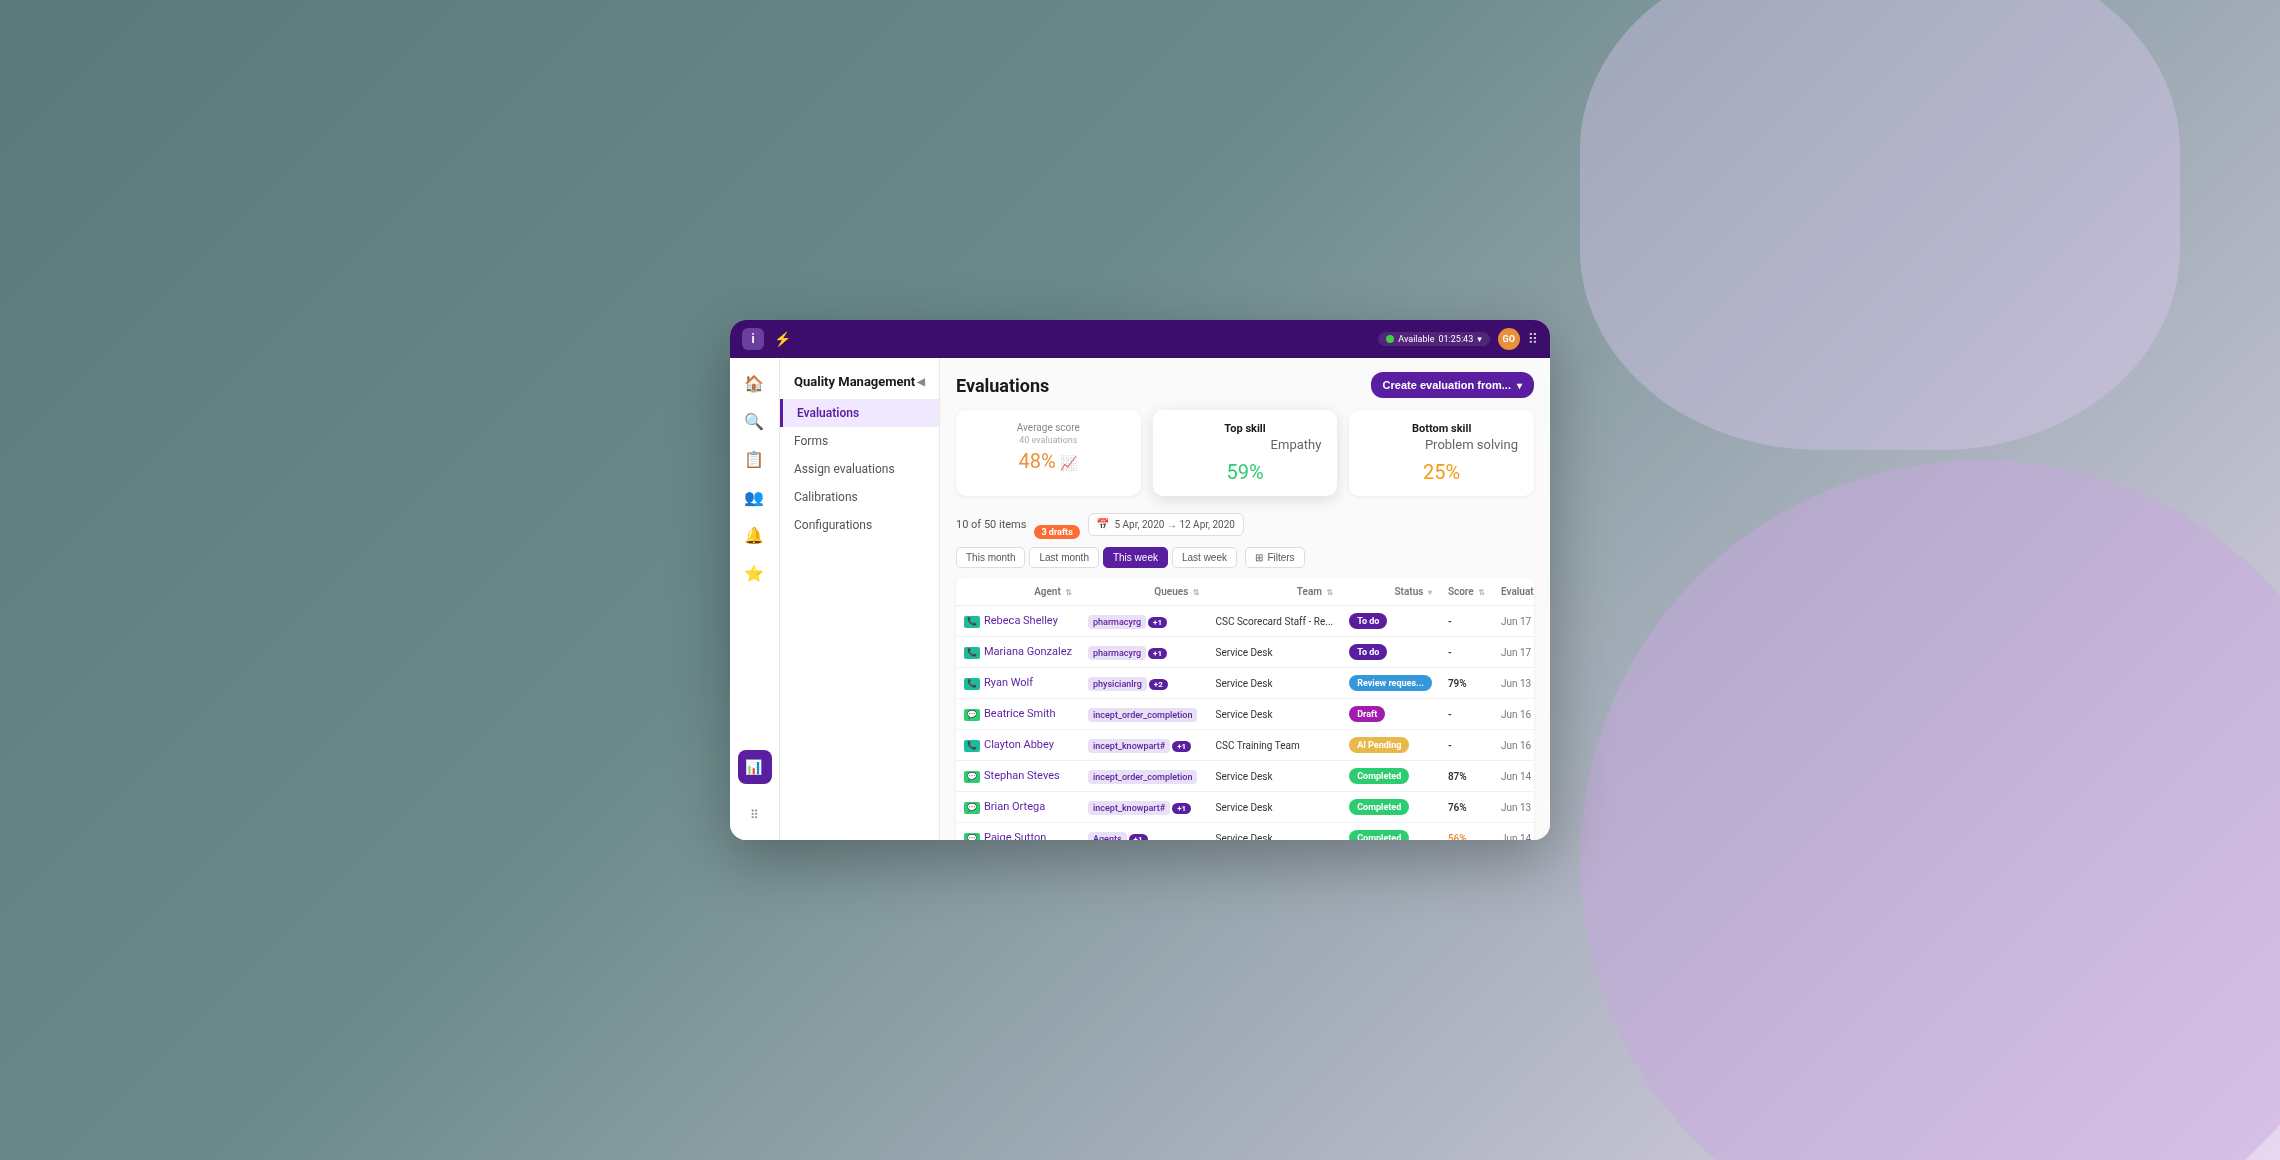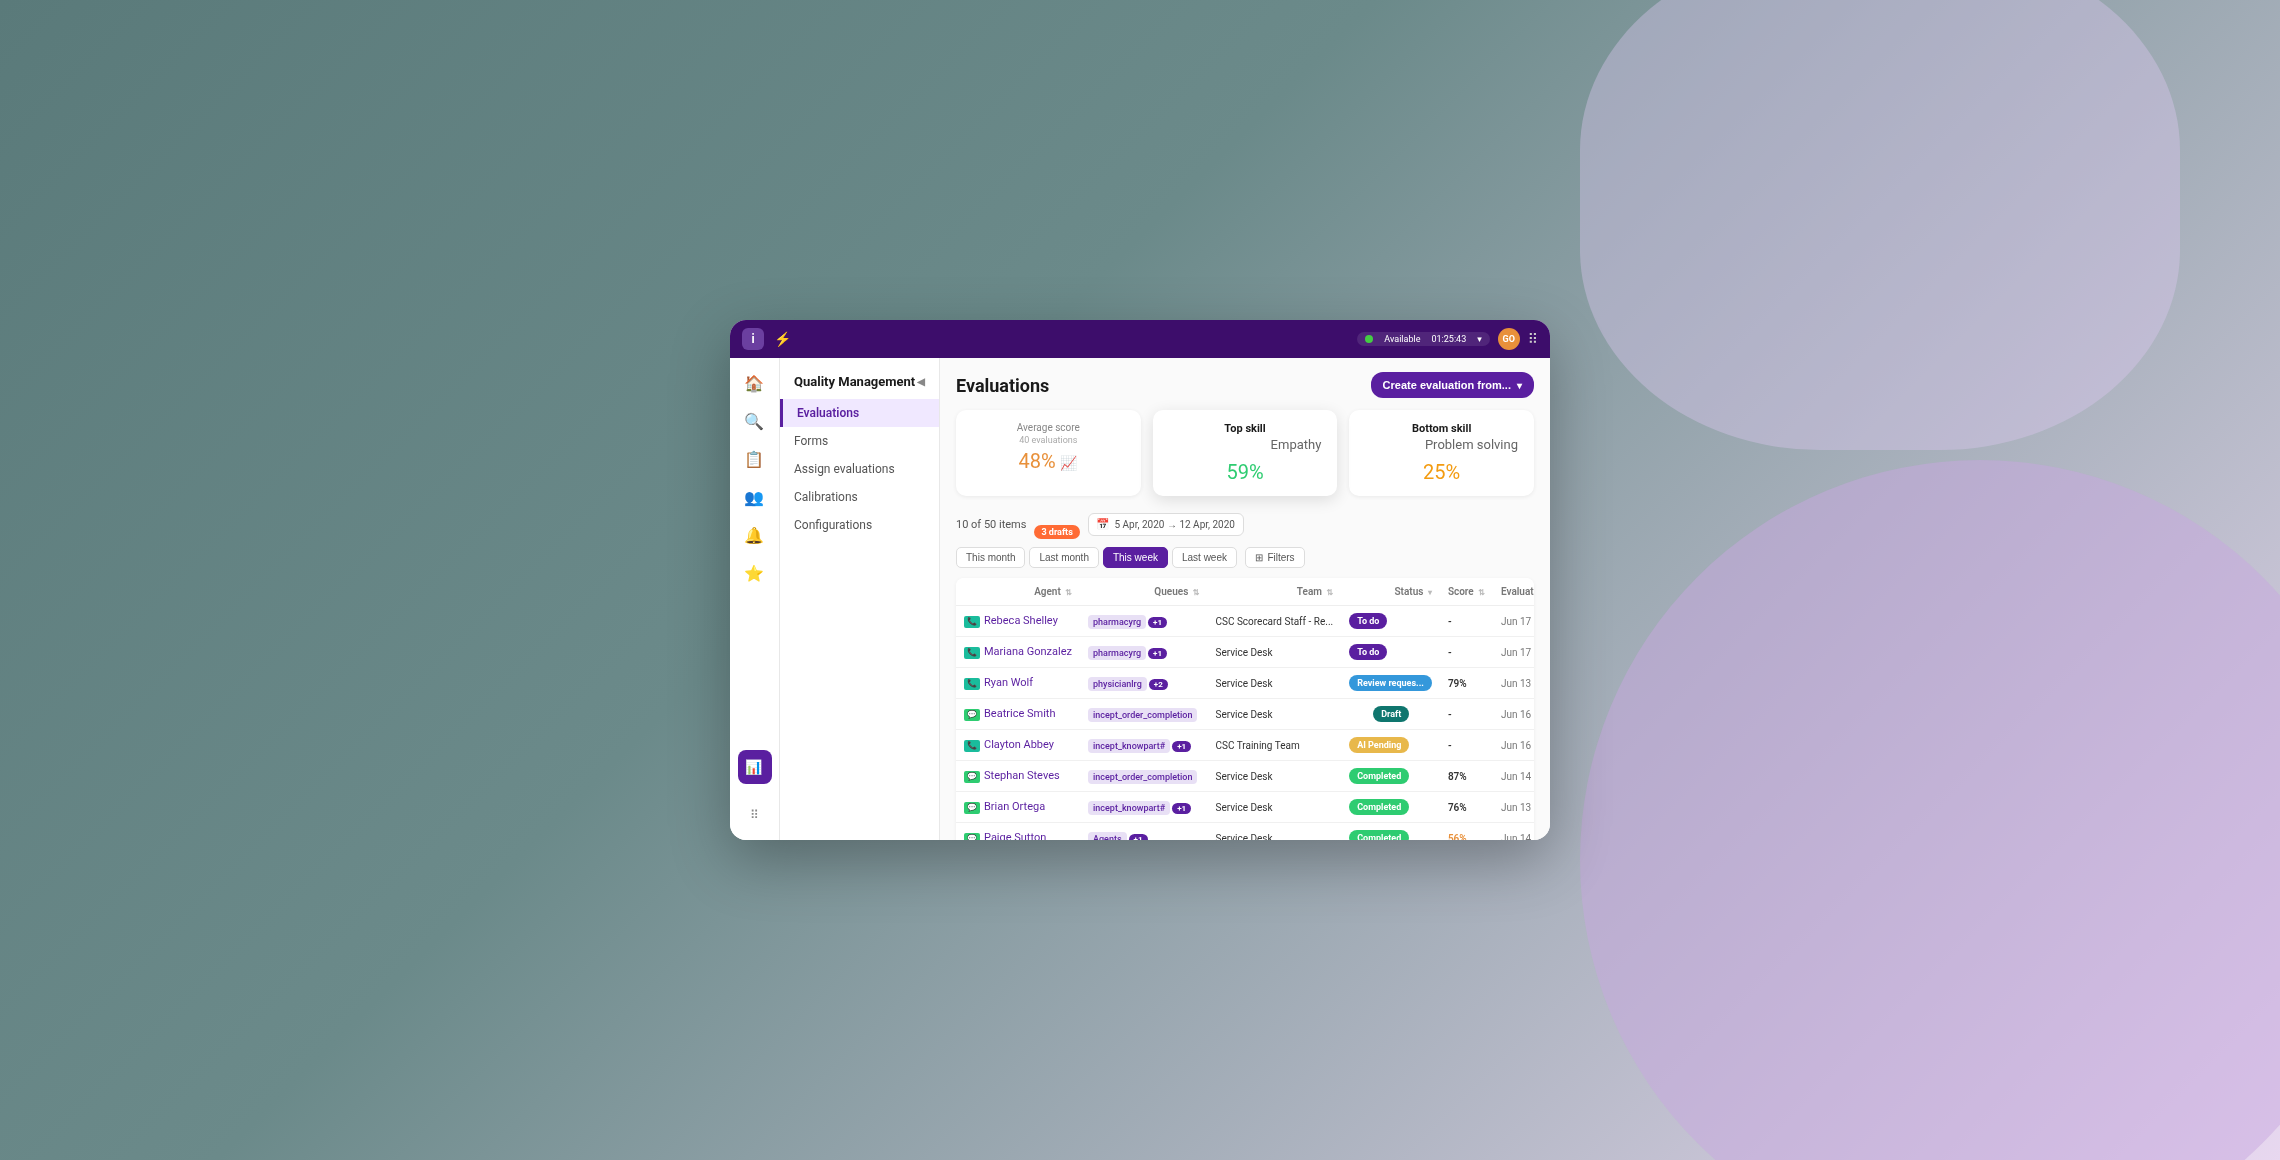--- a/index.html
+++ b/index.html
@@ -76,21 +76,21 @@
       display: flex;
       align-items: center;
       justify-content: center;
       color: #ccc;
       font-size: 14px;
     }
     .top-bar-spacer { flex: 1; }
     .top-bar-status {
       display: flex;
       align-items: center;
-      gap: 11px;
+      gap: 4px;
       background: rgba(255,255,255,0.1);
       border-radius: 12px;
       padding: 2px 8px;
       color: white;
       font-size: 9px;
       text-align: right;
     }
     .status-dot {
       width: 8px;
       height: 8px;
@@ -406,21 +406,21 @@
     .status-badge {
       border-radius: 10px;
       padding: 3px 8px;
       font-size: 9px;
       font-weight: 700;
       display: inline-block;
       white-space: nowrap;
     }
     .status-todo { background: #5a1fa0; color: white; }
     .status-review { background: #3498db; color: white; }
-    .status-draft { background: #0f766e; color: white; margin-left: 24px; }
+    .status-draft { background: #a21caf; color: white; }
     .status-ai-pending { background: #e8b84b; color: white; }
     .status-completed { background: #2ecc71; color: white; }
     .score-cell { color: #333; font-weight: 600; }
     .date-cell { color: #777; font-size: 10px; }
   </style>
 </head>
 <body>
 
 <div class="app-window">
 

